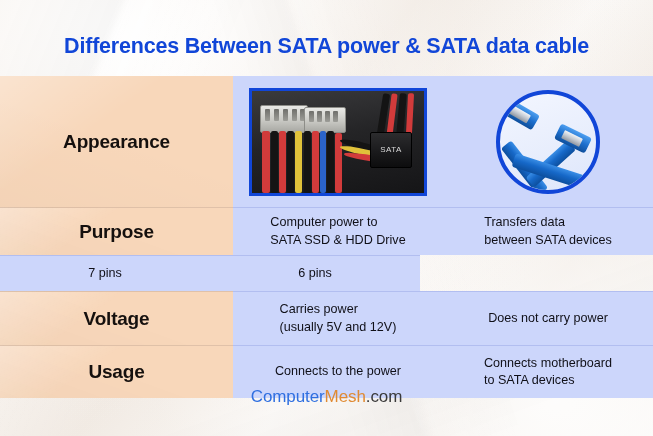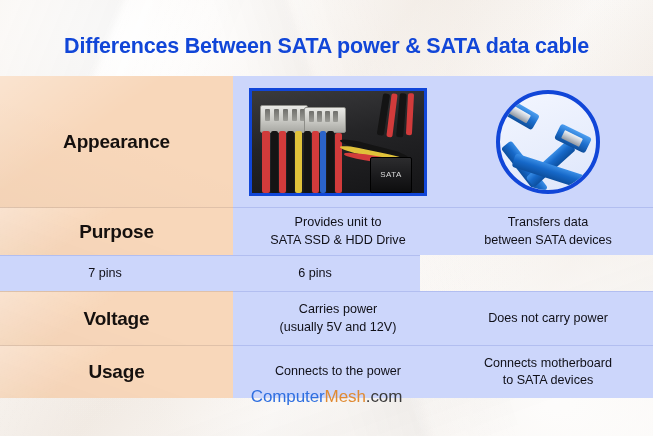--- a/index.html
+++ b/index.html
@@ -67,21 +67,20 @@
     box-sizing: border-box;
   }
   .trow + .trow .cell { border-top: 1px solid rgba(140,120,110,0.22); }
   .trow + .trow .cell.blue { border-top: 1px solid rgba(120,135,215,0.30); }
 
   .cell {
     box-sizing: border-box;
     display: flex;
     align-items: center;
     justify-content: center;
-    text-align: center;
   }
   .cell.label {
     width: 233px;
     background:
       linear-gradient(145deg, rgba(255,255,255,0.32) 0%, rgba(255,255,255,0) 40%),
       linear-gradient(20deg, rgba(0,0,0,0.02) 0%, rgba(0,0,0,0) 55%),
       #f8d7ba;
     color: #15100e;
     font-size: 19px;
     font-weight: bold;
@@ -244,21 +243,21 @@
 
           <div class="wire" style="left:88px; top:46px; width:70px; height:7px; background:#141414; border-radius:40%/60%; transform:rotate(14deg);"></div>
           <div class="wire" style="left:88px; top:53px; width:70px; height:6px; background:#e0c23a; border-radius:40%/60%; transform:rotate(12deg);"></div>
           <div class="wire" style="left:92px; top:60px; width:64px; height:6px; background:#d23b3b; border-radius:40%/60%; transform:rotate(9deg);"></div>
 
           <div class="wire" style="left:128px; top:2px; width:7px; height:42px; background:#141414; transform:rotate(9deg);"></div>
           <div class="wire" style="left:137px; top:2px; width:6px; height:44px; background:#d23b3b; transform:rotate(7deg);"></div>
           <div class="wire" style="left:146px; top:2px; width:7px; height:44px; background:#141414; transform:rotate(5deg);"></div>
           <div class="wire" style="left:155px; top:2px; width:6px; height:42px; background:#d23b3b; transform:rotate(3deg);"></div>
 
-          <div class="sata-conn" style="left:118px; top:66px; width:40px; height:34px;">SATA</div>
+          <div class="sata-conn" style="left:118px; top:41px; width:40px; height:34px;">SATA</div>
         </div>
       </div>
 
       <div class="cell blue right">
         <div class="img-frame-circle">
 
           <div class="dc-cable" style="left:6px; top:44px; width:60px; height:13px; transform:rotate(52deg); transform-origin:left center;"></div>
           <div class="dc-head" style="left:4px; top:12px; width:34px; height:17px; transform:rotate(30deg);"></div>
           <div class="dc-metal" style="left:10px; top:16px; width:20px; height:9px; transform:rotate(30deg);"></div>
 
@@ -268,21 +267,21 @@
 
           <div class="dc-cable" style="left:12px; top:70px; width:72px; height:14px; transform:rotate(18deg);"></div>
         </div>
       </div>
     </div>
 
     <div class="trow r-purpose">
       <div class="cell label">Purpose</div>
       <div class="cell blue mid">
         <div>
-          <span>Provides unit to</span><br>
+          <span>Computer power to</span><br>
           <span>SATA SSD &amp; HDD Drive</span>
         </div>
       </div>
       <div class="cell blue right">
         <div>
           <span>Transfers data</span><br>
           <span>between SATA devices</span>
         </div>
       </div>
     </div>

